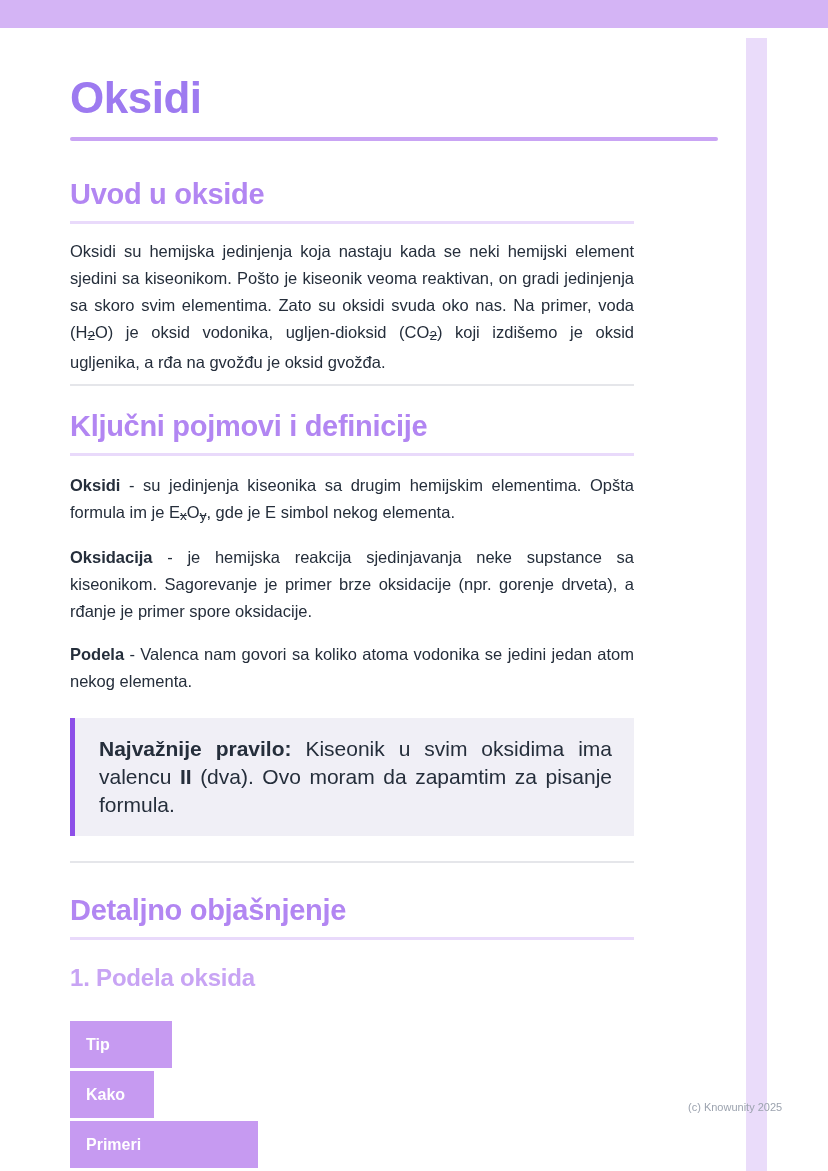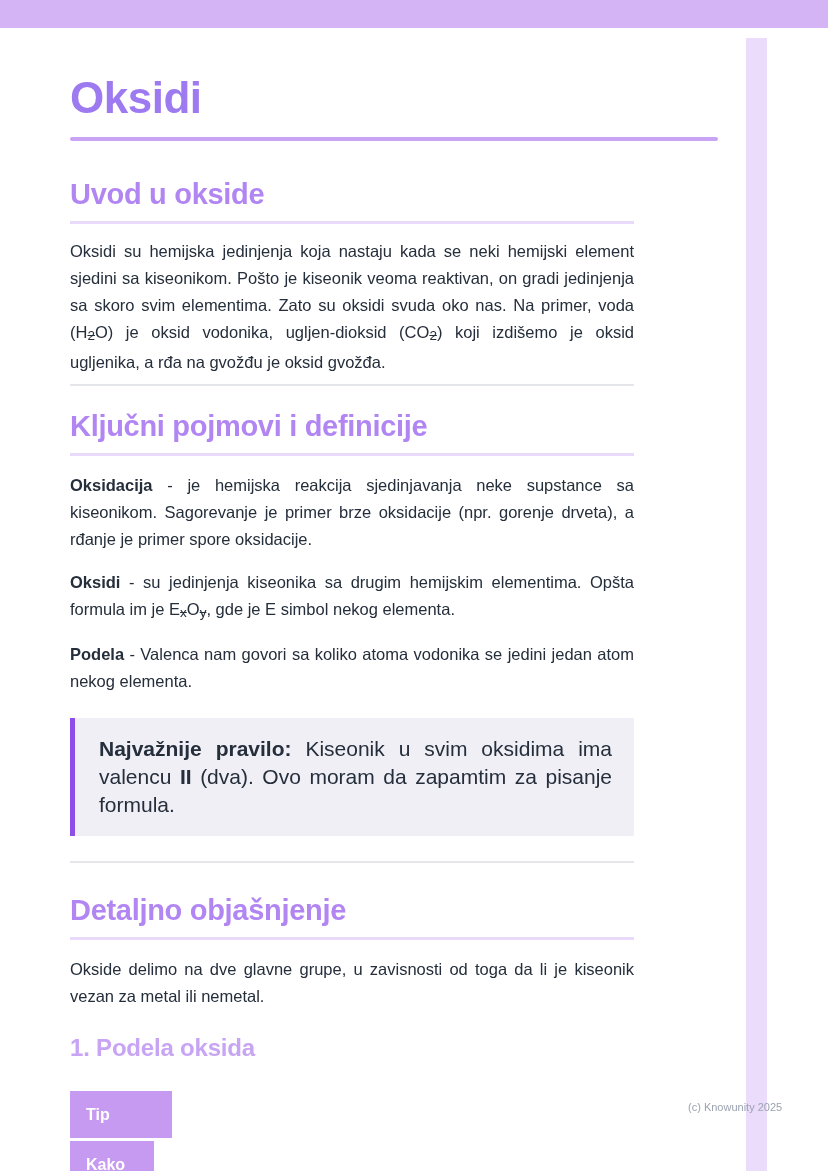--- a/index.html
+++ b/index.html
@@ -147,36 +147,35 @@
   <h2 class="section-heading">Uvod u okside</h2>
   <div class="heading-rule"></div>
 
   <p class="body first"><span>Oksidi su hemijska jedinjenja koja nastaju kada se neki hemijski element sjedini sa kiseonikom. Pošto je kiseonik veoma reaktivan, on gradi jedinjenja sa skoro svim elementima. Zato su oksidi svuda oko nas. Na primer, voda (H</span><span class="ss">2</span><span>O) je oksid vodonika, ugljen-dioksid (CO</span><span class="ss">2</span><span>) koji izdišemo je oksid ugljenika, a rđa na gvožđu je oksid gvožđa.</span></p>
 
   <hr class="divider d1">
 
   <h2 class="section-heading mt24">Ključni pojmovi i definicije</h2>
   <div class="heading-rule"></div>
 
+  <p class="body"><span class="b">Oksidi</span><span> - su jedinjenja kiseonika sa drugim hemijskim elementima. Opšta formula im je E</span><span class="ss">x</span><span>O</span><span class="ss">y</span><span>, gde je E simbol nekog elementa.</span></p>
+
   <p class="body"><span class="b">Oksidacija</span><span> - je hemijska reakcija sjedinjavanja neke supstance sa kiseonikom. Sagorevanje je primer brze oksidacije (npr. gorenje drveta), a rđanje je primer spore oksidacije.</span></p>
-
-  <p class="body"><span class="b">Oksidi</span><span> - su jedinjenja kiseonika sa drugim hemijskim elementima. Opšta formula im je E</span><span class="ss">x</span><span>O</span><span class="ss">y</span><span>, gde je E simbol nekog elementa.</span></p>
 
   <p class="body"><span class="b">Podela</span><span> - Valenca nam govori sa koliko atoma vodonika se jedini jedan atom nekog elementa.</span></p>
 
   <div class="callout">
     <p><span class="b">Najvažnije pravilo:</span><span> Kiseonik u svim oksidima ima valencu </span><span class="b">II</span><span> (dva). Ovo moram da zapamtim za pisanje formula.</span></p>
   </div>
 
   <hr class="divider d2">
 
   <h2 class="section-heading mt31">Detaljno objašnjenje</h2>
   <div class="heading-rule"></div>
 
-  <p class="body">Okside delimo na dve glavne grupe, u zavisnosti od toga da li je kiseonik vezan za metal ili nemetal.</p>
 
   <h3 class="subsection-heading">1. Podela oksida</h3>
 
   <div class="table-header">
     <div class="cell c1">Tip</div>
     <div class="cell c2">Kako</div>
     <div class="cell c3">Primeri</div>
     <div class="cell c4">Osobine</div>
   </div>
 

